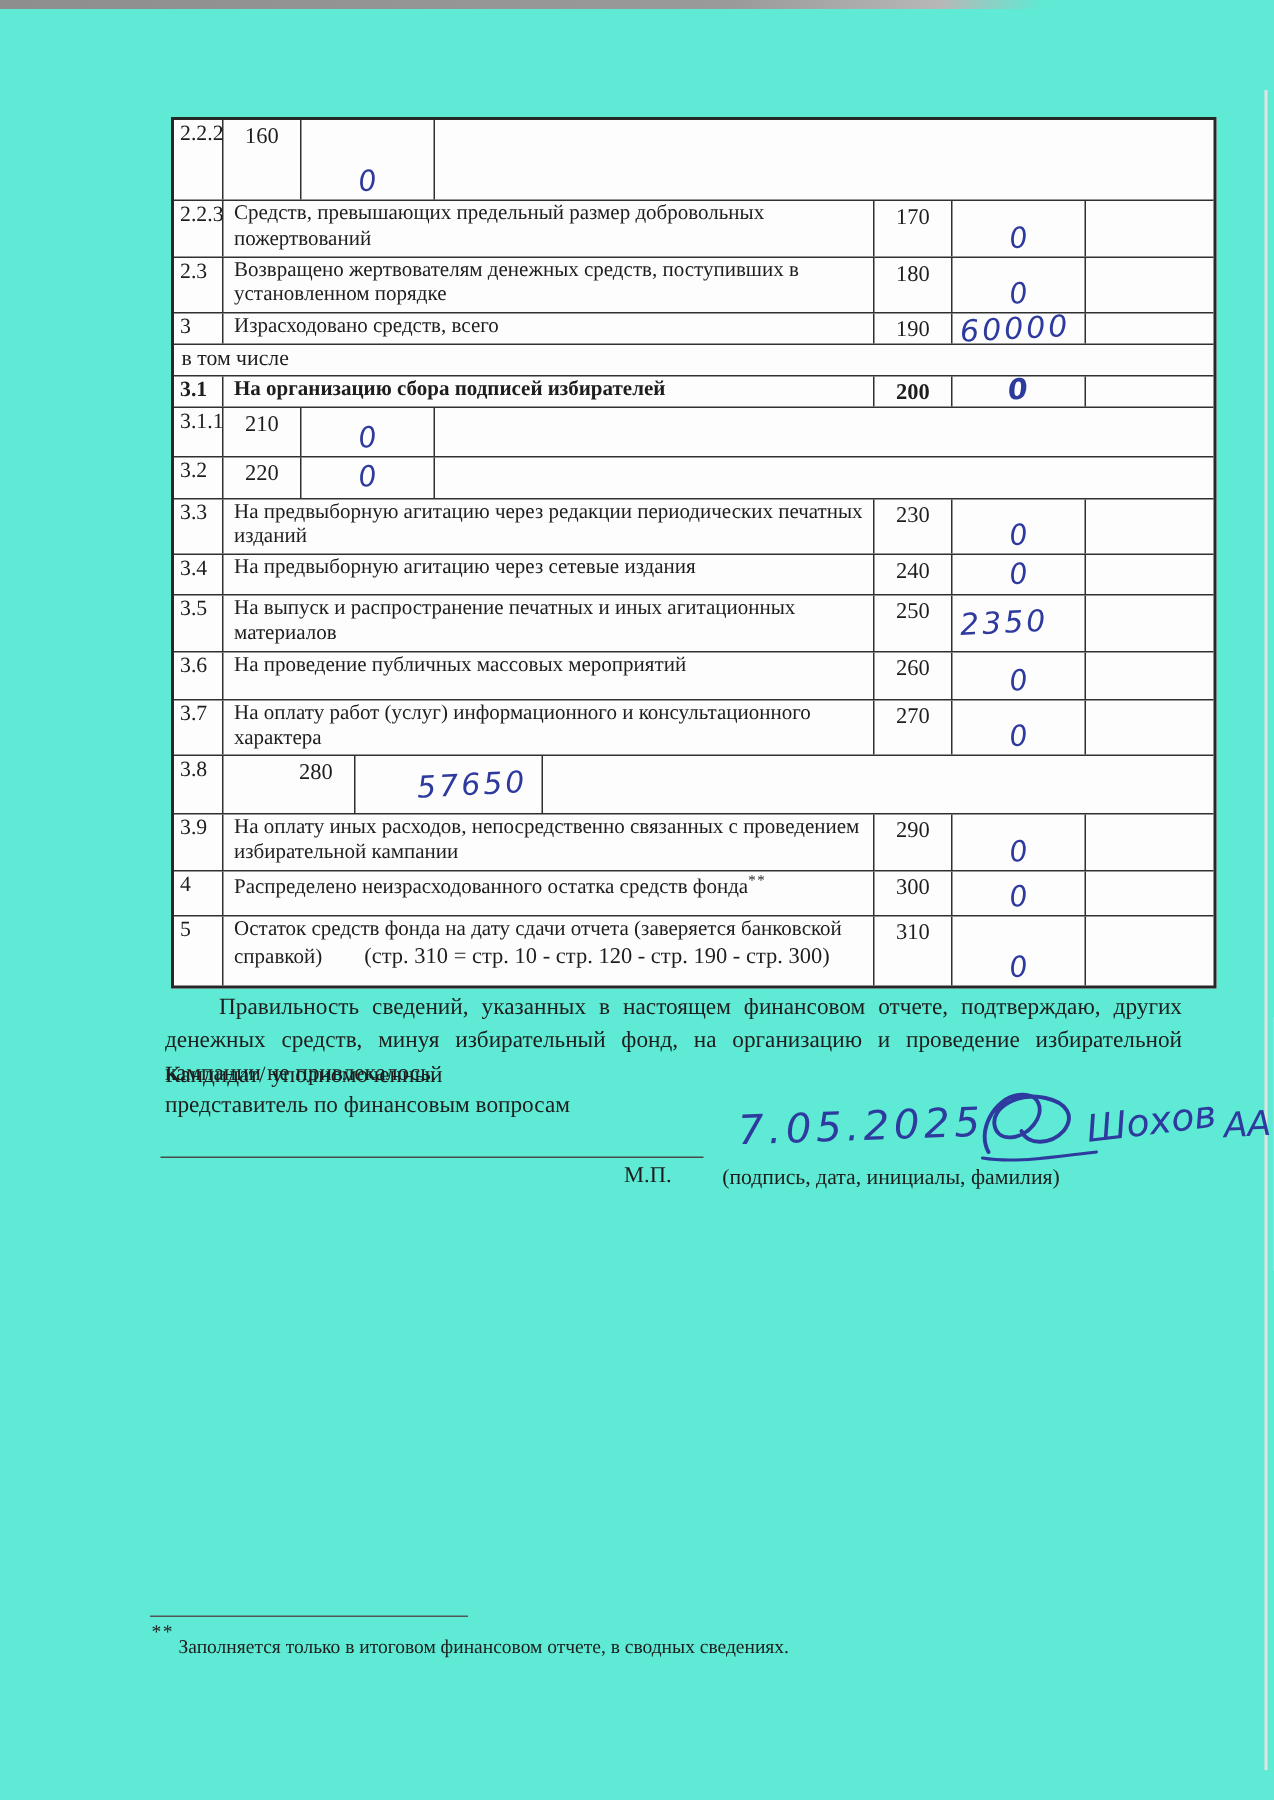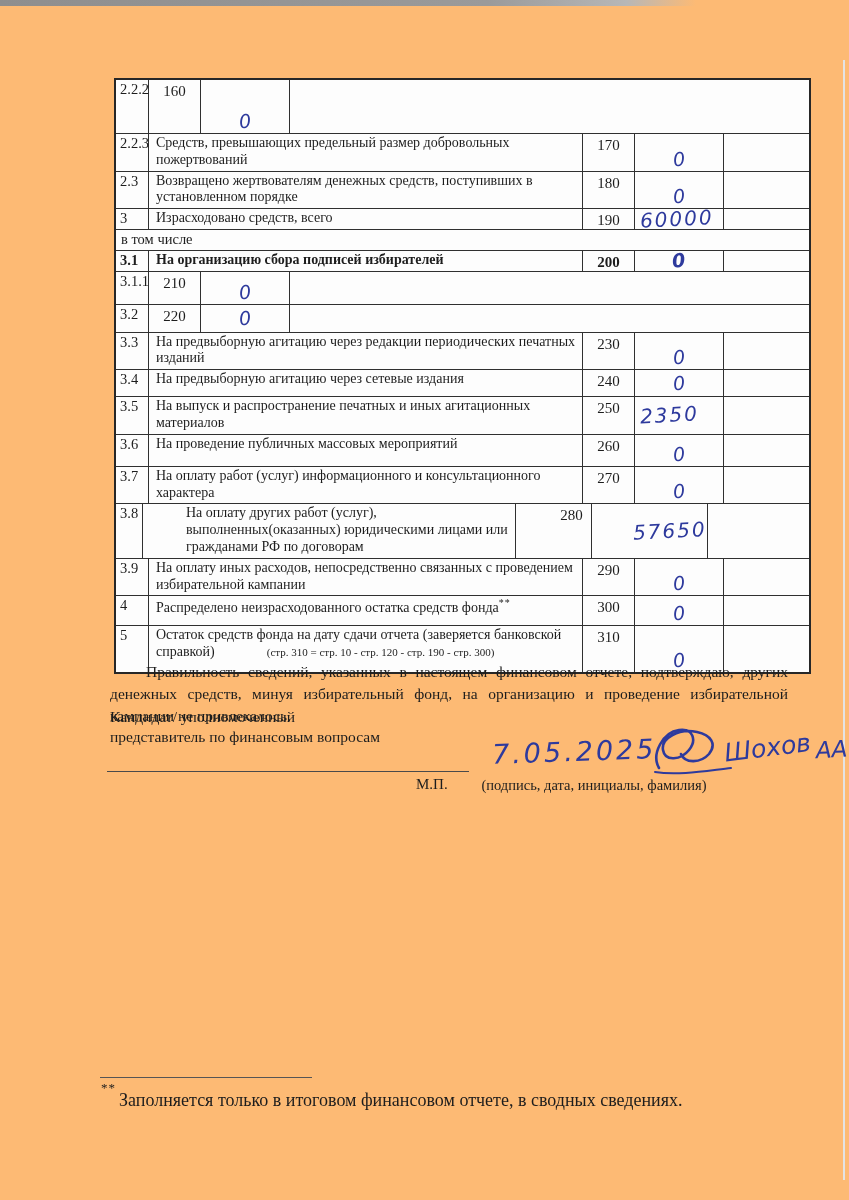--- a/index.html
+++ b/index.html
@@ -1,20 +1,20 @@
 <!DOCTYPE html>
 <html lang="ru"><head>
 <meta charset="utf-8">
 <style>
   html,body{margin:0;padding:0;}
   body{background:#e8e8e8;}
   #page{
     position:relative;
     width:849px;height:1200px;
-    background:#fdba74;
+    background:#5eead4;
     font-family:"Liberation Serif", serif;
     color:#1d1d1d;
     overflow:hidden;
   }
   
   #top-edge{
     position:absolute;left:0;top:0;width:696px;height:6px;
     background:linear-gradient(90deg,#8e8e8e 0%,#9a9a9a 70%,#b7b7b7 90%,rgba(180,180,180,0) 100%);
   }
   #right-edge{
@@ -32,21 +32,21 @@
   .trow:last-child{border-bottom:none;}
   .cell{box-sizing:border-box;font-size:14px;line-height:1.2;}
   .c-num{width:33px;border-right:1.5px solid #303030;padding:1px 2px 0 4px;font-size:14.5px;}
   .c-desc{width:434px;border-right:1.5px solid #303030;padding:1px 5px 2px 7px;}
   .c-code{width:52px;border-right:1.5px solid #303030;text-align:center;padding-top:2px;font-size:15px;}
   .c-val{width:89px;border-right:1.5px solid #303030;display:flex;justify-content:center;align-items:center;overflow:visible;}
   .c-val.low{align-items:flex-end;padding-bottom:2px;}
   .c-blank{width:85px;}
   .band-cell{width:100%;padding:1px 4px 1px 5px;font-size:14.5px;}
   sup.fnmark{font-size:10px;vertical-align:super;letter-spacing:1px;}
-  .small-note{font-size:11px;margin-left:52px;}
+  .small-note{font-size:15px;margin-left:28px;}
   
   .hw{
     font-family:"DejaVu Sans", sans-serif;
     font-style:italic;
     color:#2e3a9d;
     font-size:19px;
     transform:rotate(-6deg);
     line-height:1;
   }
   .hw-num{
@@ -72,21 +72,21 @@
   #sig-flourish{position:absolute;left:645px;top:724px;}
   #hw-name{
     position:absolute;left:724px;top:731px;
     font-family:"DejaVu Sans", sans-serif;font-style:italic;
     color:#2e3a9d;font-size:25px;transform:rotate(-7deg);white-space:nowrap;
   }
   #hw-name .initials{display:inline-block;transform:translateY(9px) rotate(4deg);font-size:23px;margin-left:4px;}
   
   #fn-rule{position:absolute;left:100px;top:1077px;width:212px;border-top:1.5px solid #555;}
   #fn-marker{position:absolute;left:101px;top:1080px;font-size:13px;letter-spacing:1px;}
-  #fn-text{position:absolute;left:119px;top:1090px;font-size:18px;}
+  #fn-text{position:absolute;left:119px;top:1090px;font-size:13px;}
 </style>
 </head>
 <body>
 
 <div id="page">
 
   <div id="top-edge"></div>
   <div id="right-edge"></div>
 
   <div id="report-table">
@@ -193,21 +193,20 @@
         <div class="cell c-num">3.7</div>
         <div class="cell c-desc">На оплату работ (услуг) информационного и консультационного характера</div>
         <div class="cell c-code">270</div>
         <div class="cell c-val low">
           <span class="hw">0</span>
         </div>
         <div class="cell c-blank"></div>
       </div>
       <div class="trow" style="min-height: 39px; gap: 36px;">
         <div class="cell c-num">3.8</div>
-        <div class="cell c-desc">На оплату других работ (услуг), выполненных(оказанных) юридическими лицами или гражданами РФ по договорам</div>
         <div class="cell c-code">280</div>
         <div class="cell c-val">
           <span class="hw hw-num">57650</span>
         </div>
         <div class="cell c-blank"></div>
       </div>
       <div class="trow" style="min-height: 31px;">
         <div class="cell c-num">3.9</div>
         <div class="cell c-desc">На оплату иных расходов, непосредственно связанных с проведением избирательной кампании</div>
         <div class="cell c-code">290</div>

